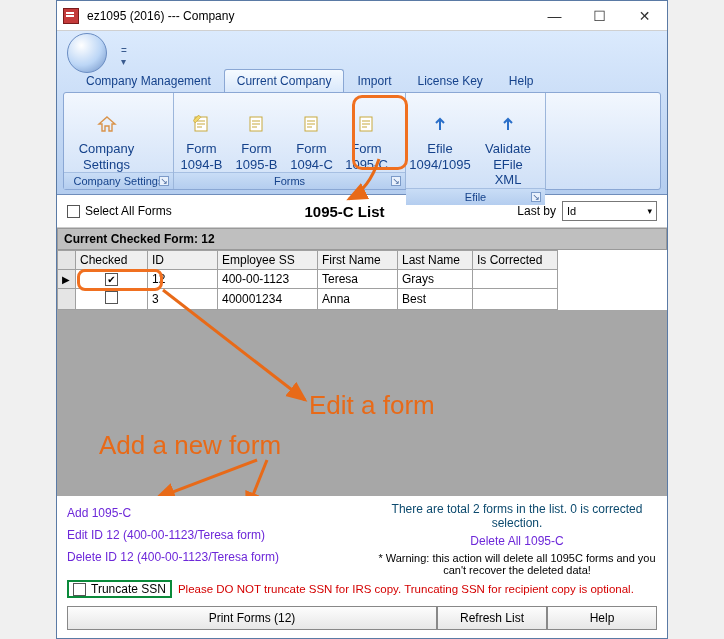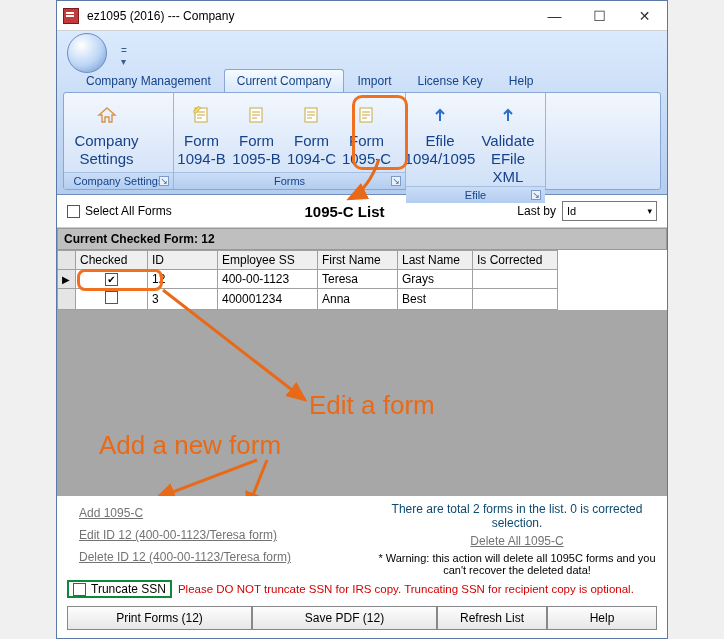--- a/index.html
+++ b/index.html
@@ -22,21 +22,21 @@
   
   .tabs { display:flex; margin-left:10px; margin-top:4px; font-size:12px; }
   .tab { padding:4px 12px; color:#15428b; border:1px solid transparent; border-bottom:none; background:transparent; border-radius:3px 3px 0 0; }
   .tab.active { background:linear-gradient(#f5faff,#d9e8fb); border-color:#8aa7d4; }
 
   
   .ribbon { display:flex; background:linear-gradient(#f2f7fe,#cfe0f7); border:1px solid #8aa7d4; border-radius:3px; height:98px; }
   .rgroup { border-right:1px solid #9cb6db; display:flex; flex-direction:column; }
   .rgroup:last-child{ border-right:none;}
   .rbtns { display:flex; flex:1; }
-  .rbtn { width:55px; display:flex; flex-direction:column; align-items:center; justify-content:flex-start; padding-top:11px; font-size:15px; color:#15428b; text-align:center; line-height:1.2; }
+  .rbtn { width:55px; display:flex; flex-direction:column; align-items:center; justify-content:flex-start; padding-top:20px; font-size:13px; color:#15428b; text-align:center; line-height:1.2; }
   .rbtn.wide{ width:85px;}
   .rbtn .ricon { width:22px; height:22px; margin-bottom:6px; display:flex; align-items:center; justify-content:center;}
   .rlabel { background:linear-gradient(#c9ddf6,#b4cdef); font-size:11px; color:#15428b; text-align:center; padding:2px 4px; position:relative; border-top:1px solid #a6bfe2;}
   .rlabel .dlg { position:absolute; right:4px; top:3px; font-size:9px; color:#4b6b9e; border:1px solid #7b9ac8; width:10px; height:10px; line-height:8px; background:#e9f1fc;}
 
   .form-1095c-hl { position:absolute; border:3px solid #f07020; border-radius:10px; pointer-events:none; }
 
   
   .listhdr { display:flex; align-items:center; padding:6px 10px; font-size:12px; border-bottom:1px solid #ccc; }
   .chklabel { display:flex; align-items:center; gap:5px; }
@@ -61,21 +61,21 @@
   .grid-area{ position:relative; background:#a7a7a7; flex:1; overflow:hidden;}
   .gridwrap{ background:#fff; }
 
   .annot { position:absolute; color:#e86a18; font-size:26px; font-weight:400; pointer-events:none;}
   svg.anno{ position:absolute; top:0; left:0; pointer-events:none;}
 
   
   .bottom { background:#fff; padding:6px 10px 8px 10px; font-size:12px; }
   .linkrow{ display:flex; }
   .leftcol{ width:310px;}
-  .lnk{ color:#737373; text-decoration:underline; display:inline-block; margin:4px 12px;}
+  .lnk{ color:#6d28d9; display:inline-block; margin:4px 0;}
   .green{ color:#0c4a6e;}
   .warn{ font-size:11px; text-align:center;}
   .trunc-row{ display:flex; align-items:center; gap:6px; margin-top:4px;}
   .trunc-box{ border:2px solid #0a8a3a; padding:0 4px; display:inline-flex; align-items:center; gap:5px;}
   .redtxt{ color:#d40000; font-size:11.5px;}
   .btnrow{ display:flex; margin-top:8px;}
   .btn{ flex:1; border:1px solid #888; background:linear-gradient(#fdfdfd,#e7e7e7); text-align:center; padding:4px 0; font-size:12px;}
   .btn.small{ flex:0 0 110px;}
 
   .ricon svg{ display:block;}
@@ -293,19 +293,18 @@
     </div>
     <div class="trunc-row">
       <span class="trunc-box">
         <span class="chkbox"></span>
         <span>Truncate SSN</span>
       </span>
       <span class="redtxt">Please DO NOT truncate SSN for IRS copy. Truncating SSN for recipient copy is optional.</span>
     </div>
     <div class="btnrow">
       <div class="btn">Print Forms (12)</div>
-      <div class="btn">Save PDF (12)</div>
       <div class="btn small">Refresh List</div>
       <div class="btn small">Help</div>
     </div>
   </div>
 
 </div>
 
 </body></html>

